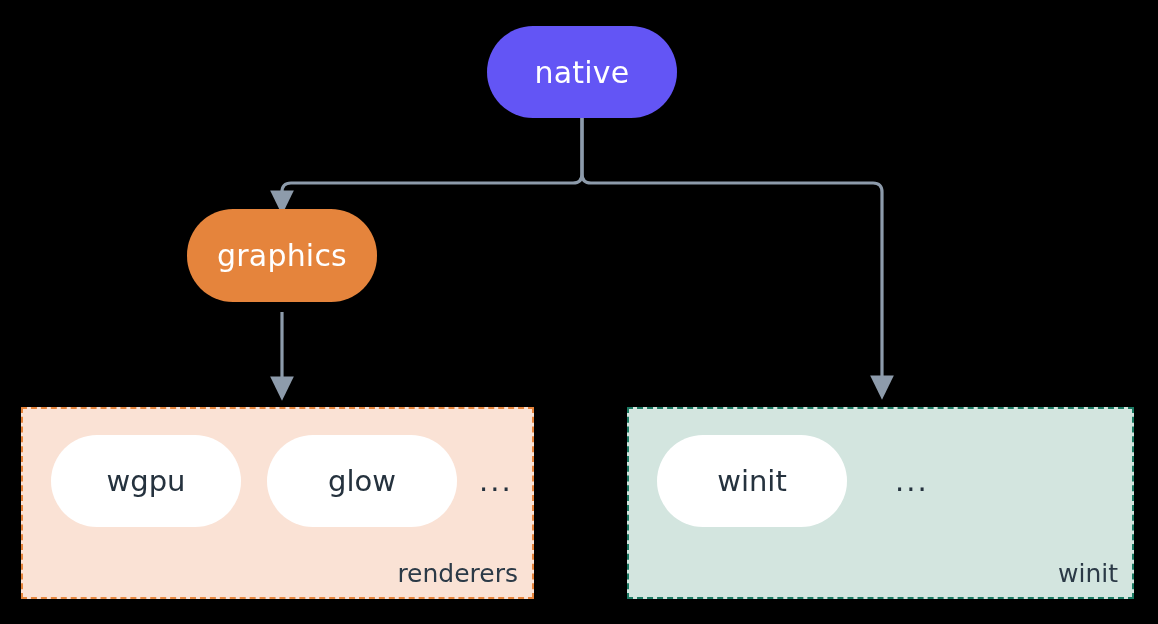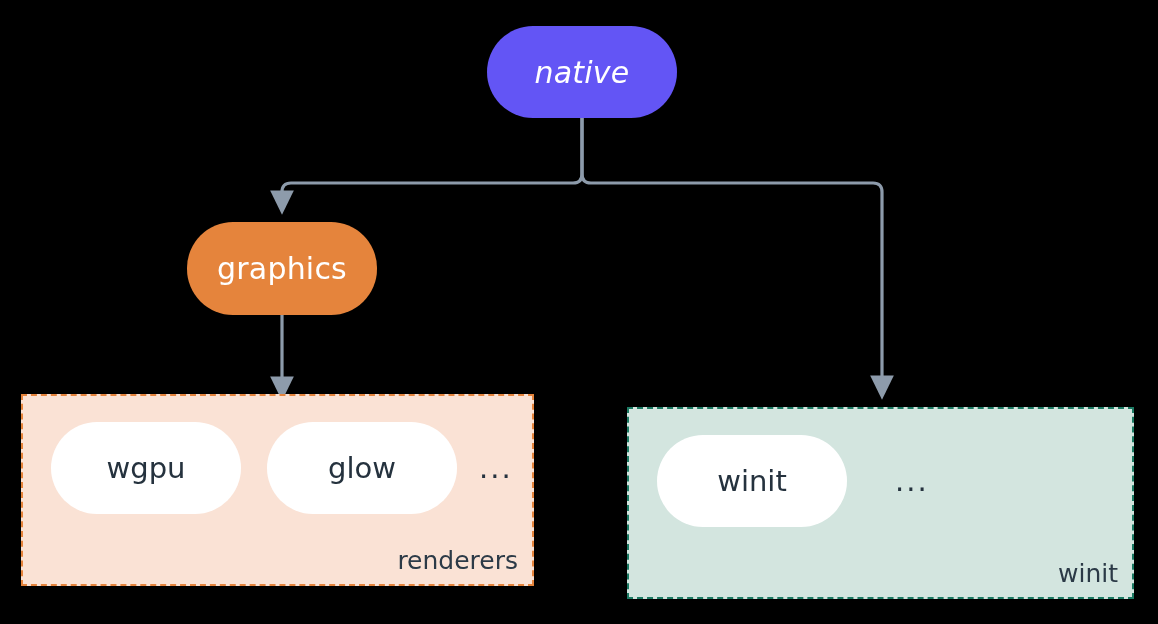--- a/index.html
+++ b/index.html
@@ -40,41 +40,40 @@
     letter-spacing: 0.2px;
     white-space: nowrap;
   }
   .node-native {
     left: 487px;
     top: 26px;
     width: 190px;
     height: 92px;
     background: #6355f5;
     border-radius: 46px;
-    font-style: italic;
   }
   .node-graphics {
     left: 187px;
-    top: 222px;
+    top: 209px;
     width: 190px;
     height: 93px;
     background: #e5843c;
     border-radius: 46px;
   }
 
   
   .cluster {
     position: absolute;
     box-sizing: border-box;
     border-style: dashed;
     border-width: 2px;
   }
   .cluster-renderers {
     left: 21px;
-    top: 394px;
+    top: 407px;
     width: 513px;
     height: 192px;
     background: #fae2d5;
     border-color: #e5843c;
   }
   .cluster-shells {
     left: 627px;
     top: 407px;
     width: 507px;
     height: 192px;

